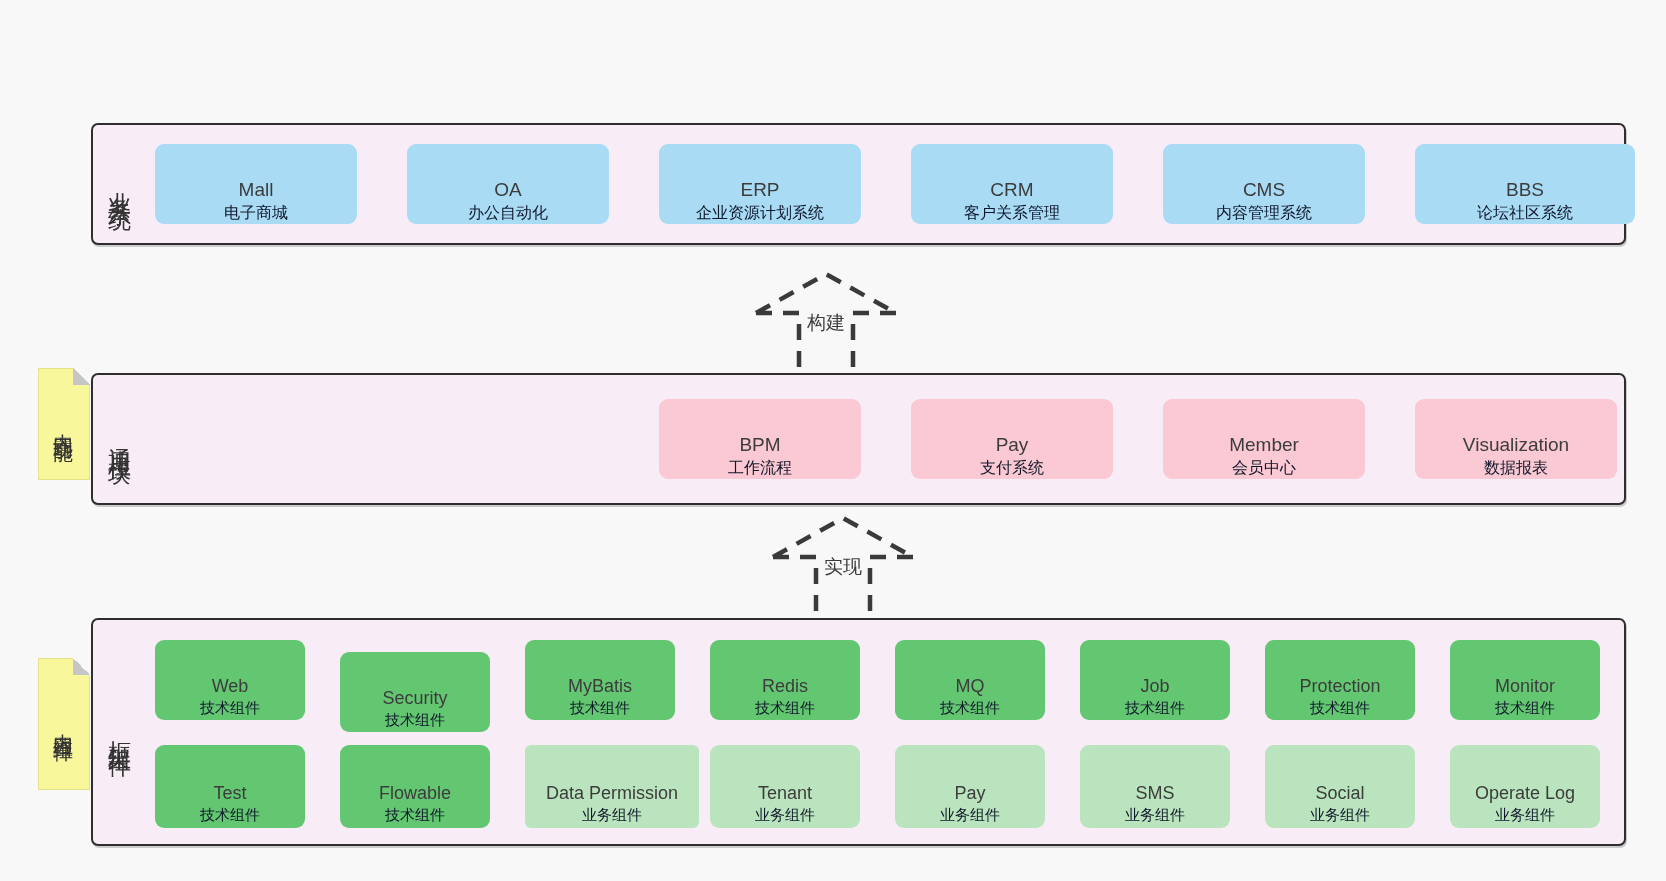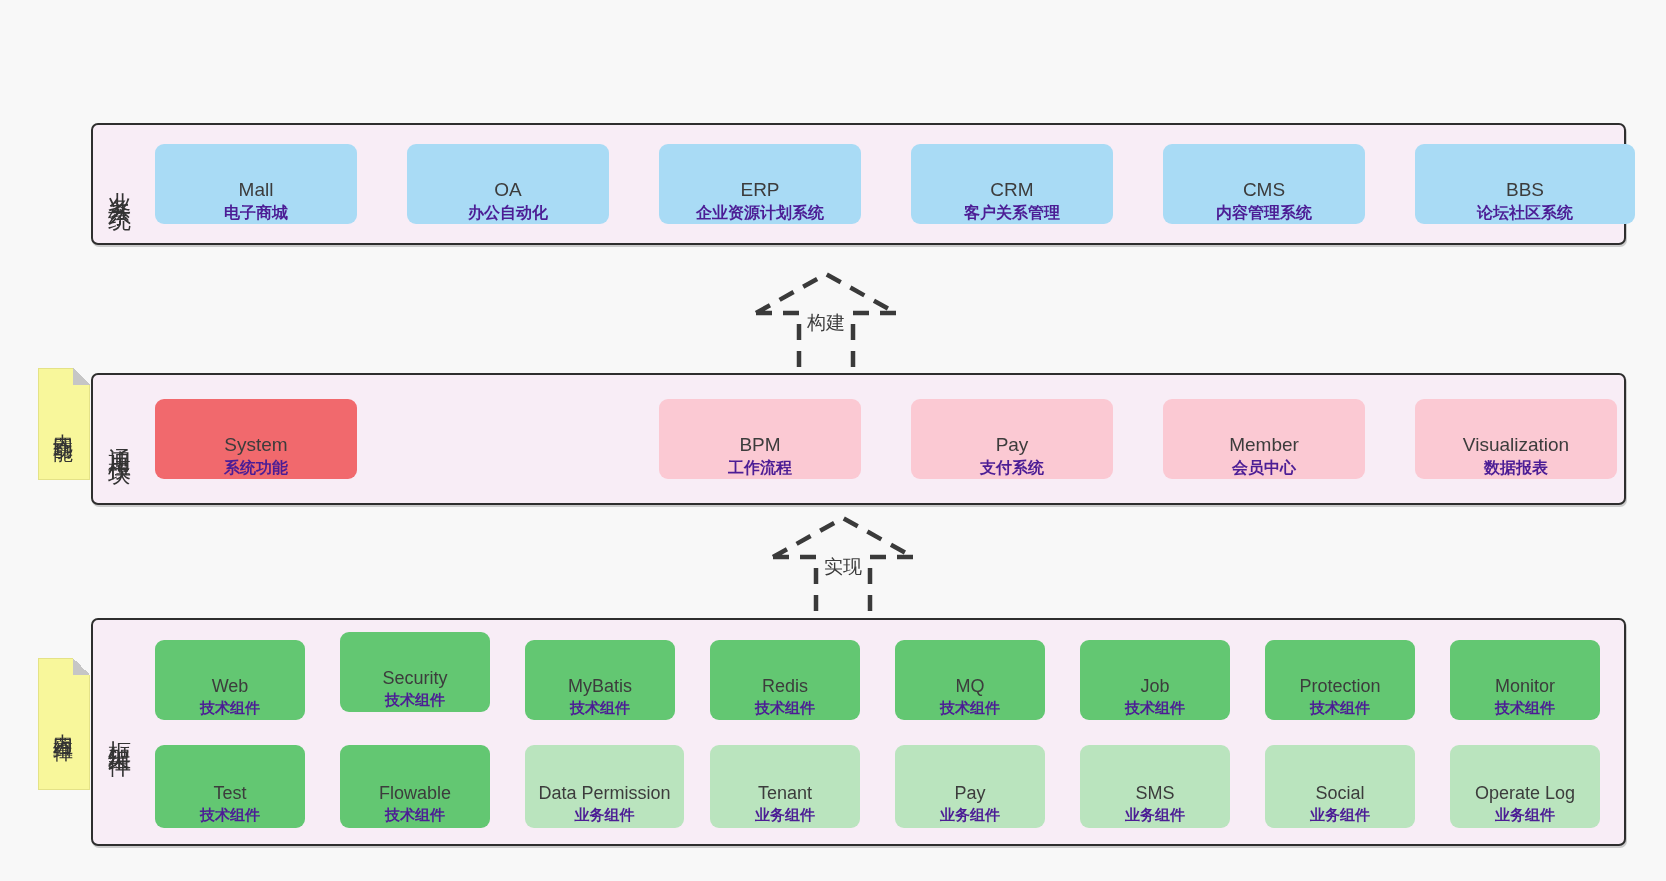--- a/index.html
+++ b/index.html
@@ -18,21 +18,21 @@
     position:absolute;left:12px;top:50%;transform:translateY(-50%);
     writing-mode:vertical-rl;text-orientation:upright;
     font-size:23px;letter-spacing:5px;color:#333;white-space:nowrap;
   }
   .box{
     position:absolute;border-radius:9px;
     display:flex;flex-direction:column;align-items:center;justify-content:center;
     text-align:center;padding:0 12px;box-sizing:border-box;
   }
   .box .en{font-size:19px;line-height:24px;color:#3c3c3c;margin-top:33px;}
-  .box .cn{font-size:16px;line-height:22px;color:#4c1d95;font-weight:bold;}
+  .box .cn{font-size:16px;line-height:22px;color:#0f172a;}
   .box.small .en{font-size:18px;line-height:22px;}
   .box.small .cn{font-size:15px;line-height:21px;}
   .sticky{
     position:absolute;left:38px;width:52px;
     background:#f8f79b;border:1px solid #e4e287;box-sizing:border-box;
     display:flex;align-items:center;justify-content:center;
   }
   .sticky .fold{
     position:absolute;top:-1px;right:-1px;width:17px;height:17px;
     background:linear-gradient(to bottom left,#f8f8f8 0 50%,#c6c6c6 50% 100%);
@@ -83,24 +83,20 @@
 
   <div class="arrow" style="left:751px;top:268px;">
     <svg width="150" height="104" viewBox="0 0 150 104">
       <path d="M5,45 L75,6 L145,45 M5,45 L48,45 L48,103 M145,45 L102,45 L102,103" fill="none" stroke="#3a3a3a" stroke-width="4.5" stroke-dasharray="16 11"></path>
     </svg>
     <span class="lbl">构建</span>
   </div>
 
   <div class="band" style="top:373px;height:128px;">
     <div class="band-label">通用模块</div>
-    <div class="box" style="left: 62px; top: 24px; width: 202px; height: 80px; background: rgb(241, 105, 109);">
-      <div class="en">System</div>
-      <div class="cn">系统功能</div>
-    </div>
     <div class="box" style="left: 566px; top: 24px; width: 202px; height: 80px; background: rgb(251, 201, 211);">
       <div class="en">BPM</div>
       <div class="cn">工作流程</div>
     </div>
     <div class="box" style="left: 818px; top: 24px; width: 202px; height: 80px; background: rgb(251, 201, 211);">
       <div class="en">Pay</div>
       <div class="cn">支付系统</div>
     </div>
     <div class="box" style="left: 1070px; top: 24px; width: 202px; height: 80px; background: rgb(251, 201, 211);">
       <div class="en">Member</div>
@@ -124,21 +120,21 @@
     <span class="lbl">实现</span>
   </div>
 
   <div class="band" style="top:618px;height:224px;">
     <div class="band-label">框架组件</div>
 
     <div class="box small" style="left: 62px; top: 20px; width: 150px; height: 80px; background: rgb(99, 199, 114);">
       <div class="en">Web</div>
       <div class="cn">技术组件</div>
     </div>
-    <div class="box small" style="left: 247px; top: 12px; width: 150px; height: 80px; background: rgb(99, 199, 114);">
+    <div class="box small" style="left: 247px; top: 32px; width: 150px; height: 80px; background: rgb(99, 199, 114);">
       <div class="en">Security</div>
       <div class="cn">技术组件</div>
     </div>
     <div class="box small" style="left: 432px; top: 20px; width: 150px; height: 80px; background: rgb(99, 199, 114);">
       <div class="en">MyBatis</div>
       <div class="cn">技术组件</div>
     </div>
     <div class="box small" style="left: 617px; top: 20px; width: 150px; height: 80px; background: rgb(99, 199, 114);">
       <div class="en">Redis</div>
       <div class="cn">技术组件</div>
@@ -161,21 +157,21 @@
     </div>
 
     <div class="box small" style="left: 62px; top: 125px; width: 150px; height: 83px; background: rgb(99, 199, 114); justify-content: center;">
       <div class="en">Test</div>
       <div class="cn">技术组件</div>
     </div>
     <div class="box small" style="left: 247px; top: 125px; width: 150px; height: 83px; background: rgb(99, 199, 114);">
       <div class="en">Flowable</div>
       <div class="cn">技术组件</div>
     </div>
-    <div class="box small" style="left: 432px; top: 125px; width: 159px; height: 83px; background: rgb(186, 228, 190);">
+    <div class="box small" style="left: 432px; top: 125px; width: 174px; height: 83px; background: rgb(186, 228, 190); border-radius: 6px;">
       <div class="en">Data Permission</div>
       <div class="cn">业务组件</div>
     </div>
     <div class="box small" style="left: 617px; top: 125px; width: 150px; height: 83px; background: rgb(186, 228, 190);">
       <div class="en">Tenant</div>
       <div class="cn">业务组件</div>
     </div>
     <div class="box small" style="left: 802px; top: 125px; width: 150px; height: 83px; background: rgb(186, 228, 190);">
       <div class="en">Pay</div>
       <div class="cn">业务组件</div>

